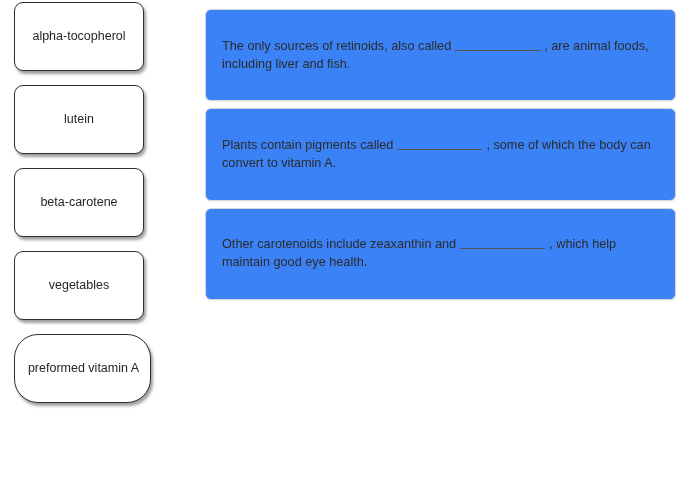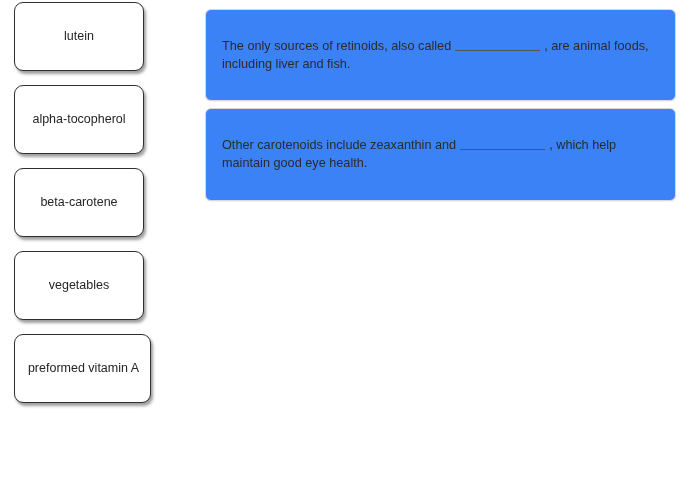--- a/index.html
+++ b/index.html
@@ -49,20 +49,21 @@
     font-size: 12.5px;
     color: #252525;
     line-height: 1.2;
     text-align: center;
     white-space: nowrap;
   }
 
   
   .tile.overflow {
     width: 137px;
+    border-radius: 24px;
   }
   .tile.overflow .tile-label {
     position: relative;
     left: 1px;
     background: #ffffff;
     padding: 0 1px;
   }
 
   
   #statement-column {
@@ -101,25 +102,25 @@
   }
 </style>
 </head>
 <body>
 
 <div id="quiz-root">
 
   <div id="tile-column">
 
     <div class="tile">
-      <span class="tile-label">lutein</span>
+      <span class="tile-label">alpha-tocopherol</span>
     </div>
 
     <div class="tile">
-      <span class="tile-label">alpha-tocopherol</span>
+      <span class="tile-label">lutein</span>
     </div>
 
     <div class="tile">
       <span class="tile-label">beta-carotene</span>
     </div>
 
     <div class="tile">
       <span class="tile-label">vegetables</span>
     </div>
 
@@ -131,20 +132,25 @@
   </div>
 
   <div id="statement-column">
 
     <div class="statement">
       <p class="statement-text">
         <span>The only sources of retinoids, also called</span><span class="blank"></span><span>, are animal foods, including liver and fish.</span>
       </p>
     </div>
 
+    <div class="statement">
+      <p class="statement-text">
+        <span>Plants contain pigments called</span><span class="blank"></span><span>, some of which the body can convert to vitamin A.</span>
+      </p>
+    </div>
 
 
     <div class="statement">
       <p class="statement-text">
         <span>Other carotenoids include zeaxanthin and</span><span class="blank"></span><span>, which help maintain good eye health.</span>
       </p>
     </div>
 
   </div>
 

